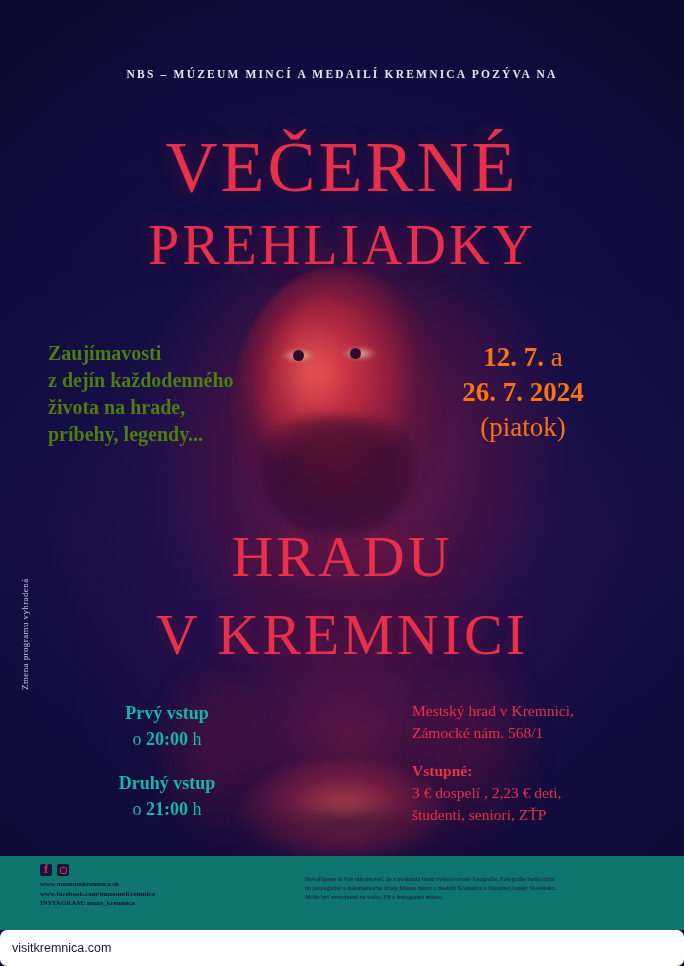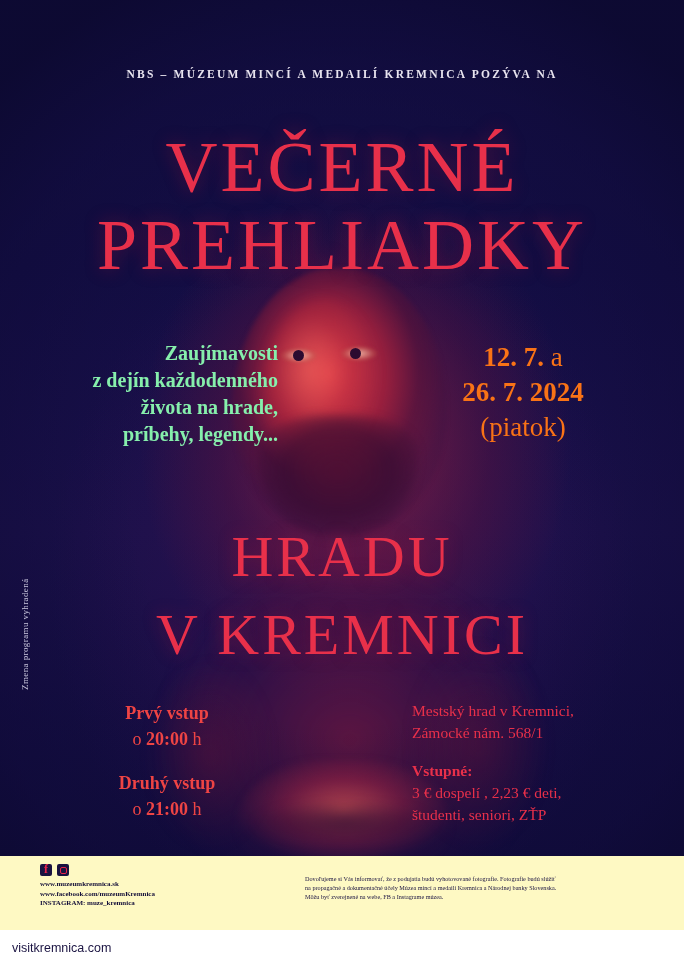--- a/index.html
+++ b/index.html
@@ -161,37 +161,37 @@
   .title-line {
     color: #e8304a;
     font-family: "Liberation Serif", serif;
     font-weight: 400;
     font-size: 70px;
     letter-spacing: 3px;
     line-height: 78px;
     text-shadow: 0 0 18px rgba(200,20,55,0.35);
   }
   .title-line.l1 { font-size: 72px; }
-  .title-line.l2 { font-size: 72px; }
+  .title-line.l2 { font-size: 56px; }
 
   .title-block-2 {
     position: absolute;
     top: 518px;
     left: 0; right: 0;
     text-align: center;
   }
   .title-block-2 .title-line { font-size: 58px; line-height: 78px; }
 
   .left-text {
     position: absolute;
     left: 48px;
     top: 340px;
     width: 230px;
-    text-align: right;
-    color: #86efac;
+    text-align: left;
+    color: #4d7c0f;
     font-family: "Liberation Serif", serif;
     font-weight: 700;
     font-size: 20px;
     line-height: 27px;
   }
   .right-date {
     position: absolute;
     right: 66px;
     top: 340px;
     width: 190px;
@@ -203,21 +203,21 @@
     line-height: 35px;
   }
   .right-date .thin { font-weight: 400; }
 
   .info-left {
     position: absolute;
     left: 52px;
     top: 700px;
     width: 230px;
     text-align: center;
-    color: #ef4444;
+    color: #14b8a6;
     font-family: "Liberation Serif", serif;
     font-size: 18px;
     line-height: 26px;
   }
   .info-left .lab { font-weight: 700; }
   .info-left .val { font-weight: 400; }
   .info-left .val b { font-weight: 700; }
   .info-left .spacer { height: 18px; }
 
   .info-right {
@@ -245,21 +245,21 @@
     transform-origin: left top;
     white-space: nowrap;
   }
 
   
   .footer {
     position: absolute;
     left: 0; right: 0;
     bottom: 36px;
     height: 74px;
-    background: #fef9c3;
+    background: #0f766e;
     color: #1a1340;
   }
   .footer-inner {
     position: relative;
     height: 100%;
   }
   .social-icons {
     position: absolute;
     left: 40px;
     top: 8px;
@@ -315,20 +315,21 @@
     position: absolute;
     left: 0; right: 0; bottom: 0;
     height: 36px;
     background: #ffffff;
     color: #1b1442;
     font-family: "Liberation Sans", sans-serif;
     font-size: 12.5px;
     display: flex;
     align-items: center;
     padding-left: 12px;
+    border-radius: 7px;
   }
 </style>
 </head>
 <body>
 
 <div class="poster">
 
   <div class="photo-layer">
     <div class="bg-base"></div>
     <div class="head"></div>

